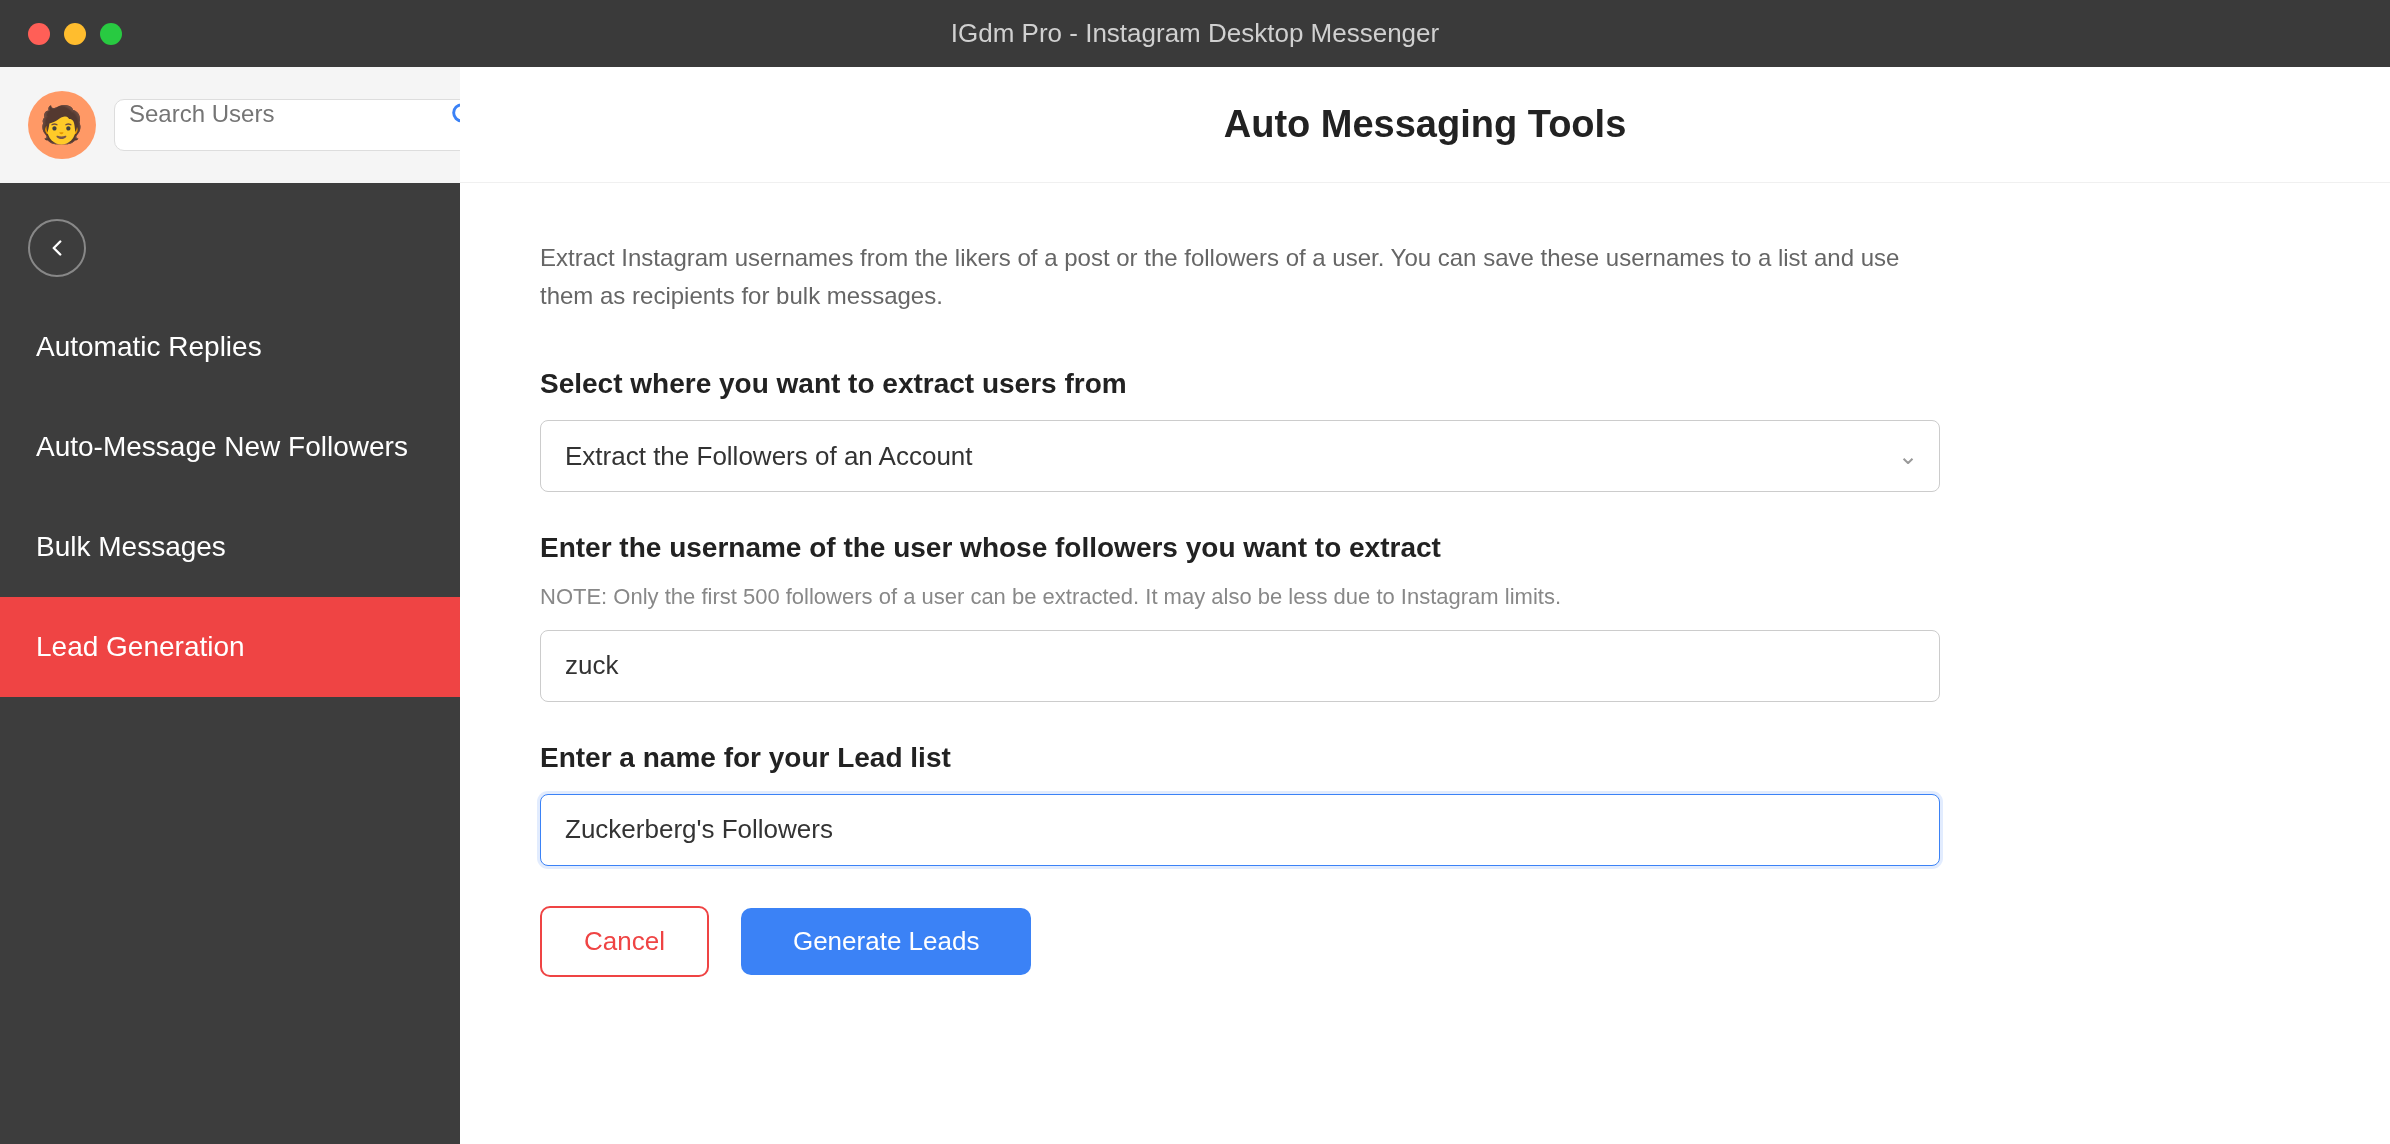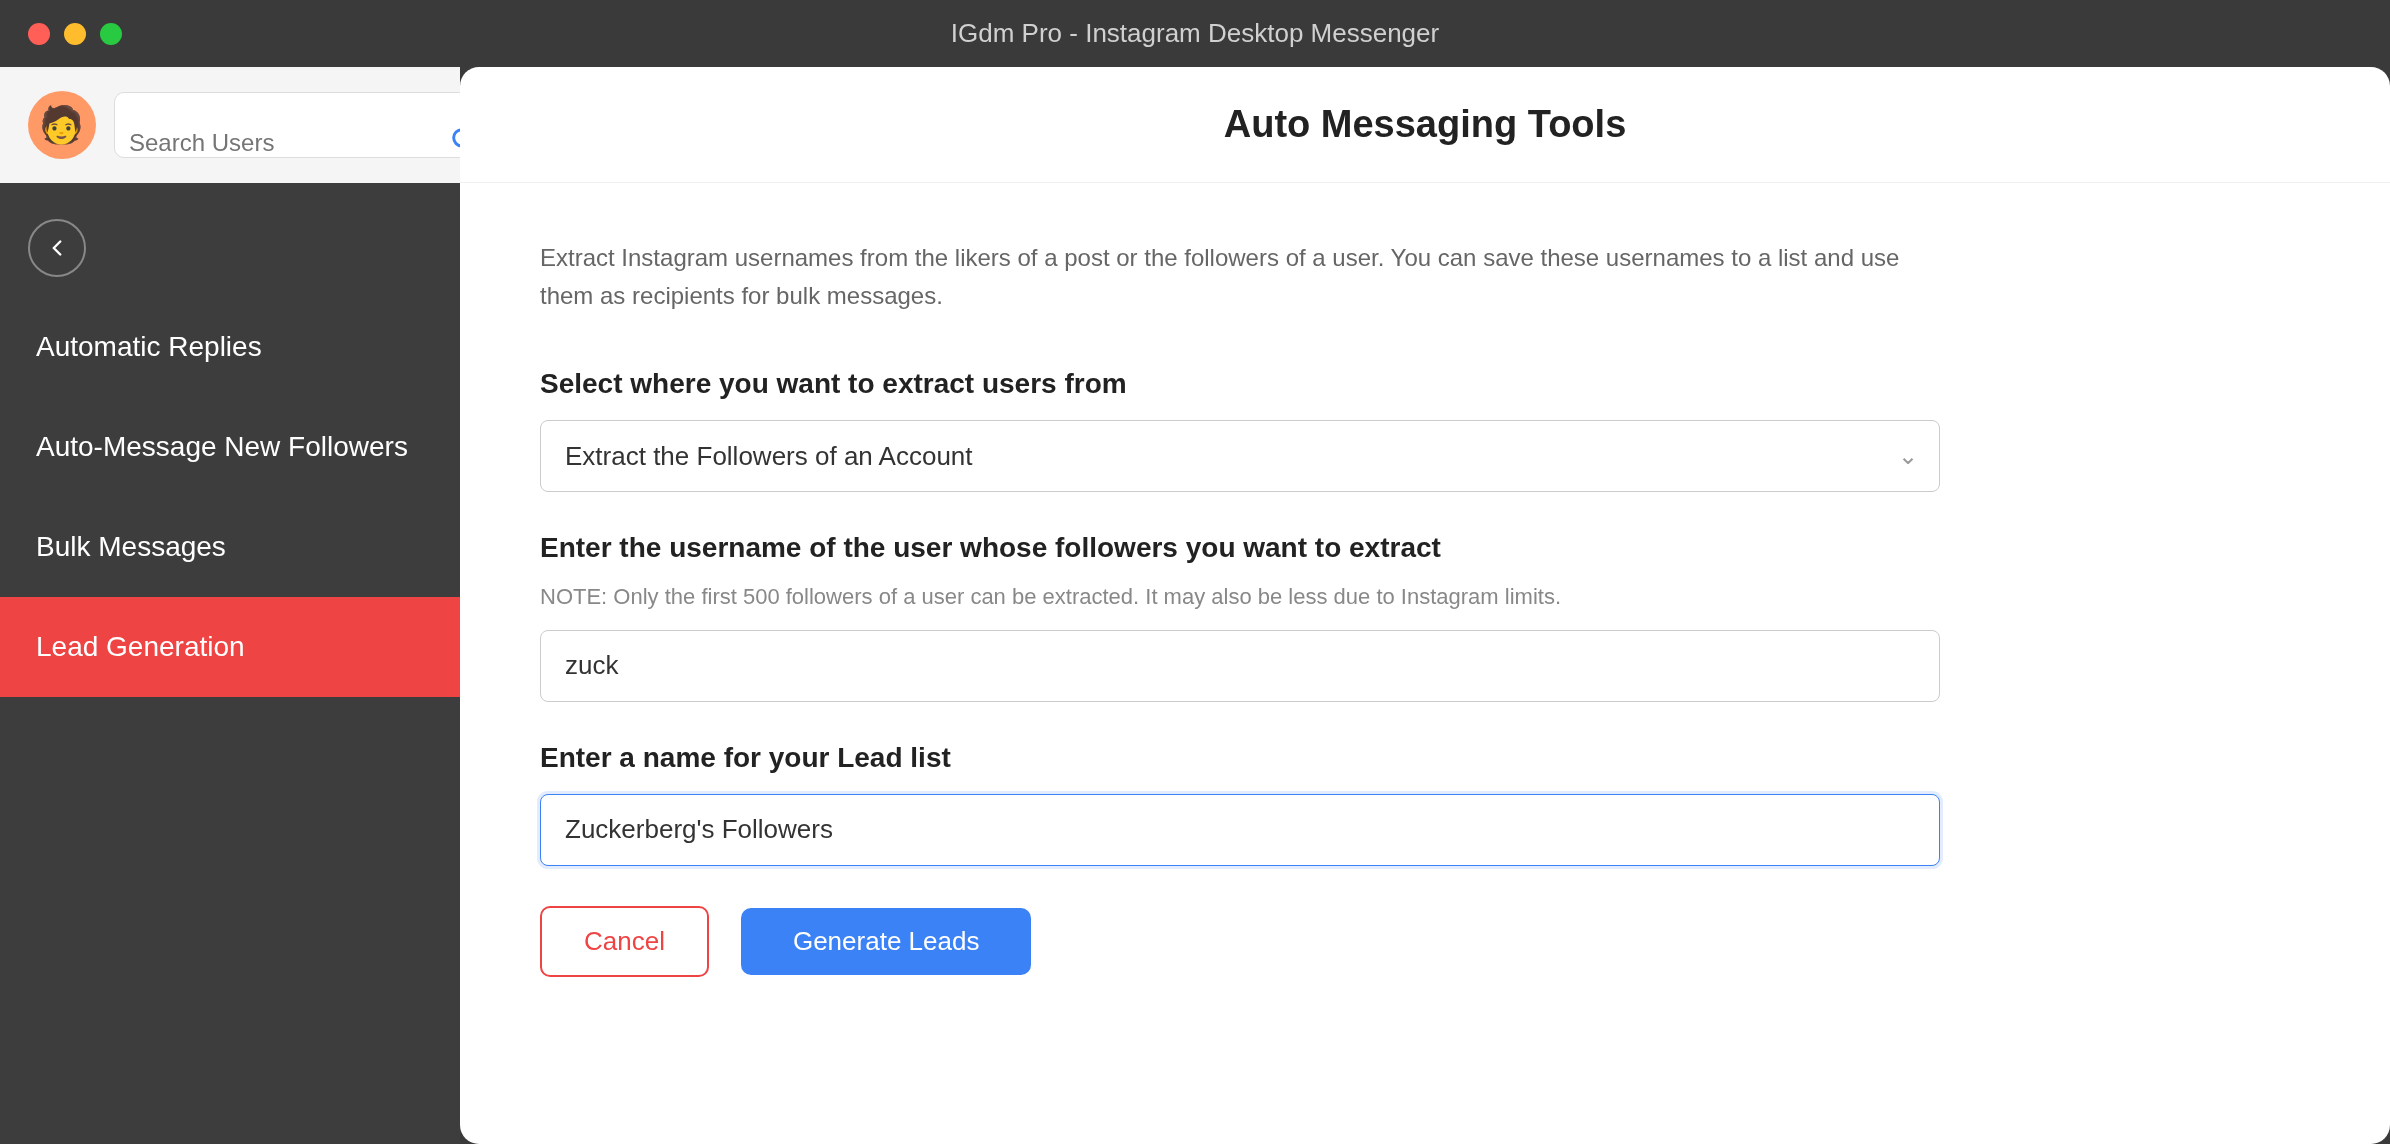--- a/index.html
+++ b/index.html
@@ -74,26 +74,26 @@
       overflow: hidden;
       flex-shrink: 0;
       background: #ff9966;
       display: flex;
       align-items: center;
       justify-content: center;
       font-size: 36px;
     }
     .search-box {
       flex: 1;
-      height: 66px;
+      height: 52px;
       background: white;
       border: 1px solid #ddd;
       border-radius: 10px;
       display: flex;
-      align-items: flex-end;
+      align-items: flex-start;
       padding: 0 14px;
       gap: 10px;
     }
     .search-input {
       border: none;
       outline: none;
       font-size: 24px;
       color: #999;
       flex: 1;
       background: transparent;
@@ -133,21 +133,20 @@
     .nav-item.active {
       background: #ef4444;
     }
 
     
     .main-content {
       flex: 1;
       background: white;
       display: flex;
       flex-direction: column;
-      border-radius: 19px;
     }
     .main-header {
       padding: 36px 80px;
       border-bottom: 1px solid #f0f0f0;
       display: flex;
       align-items: center;
       justify-content: center;
     }
     .main-title {
       font-size: 38px;

